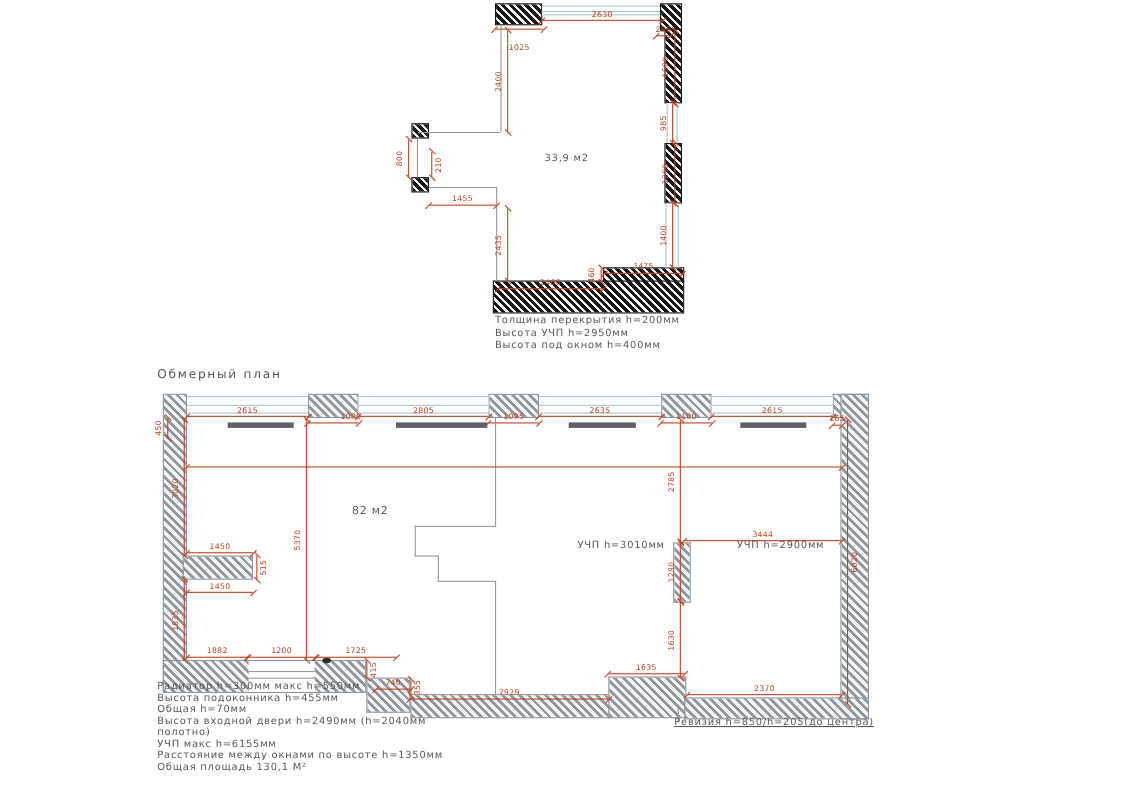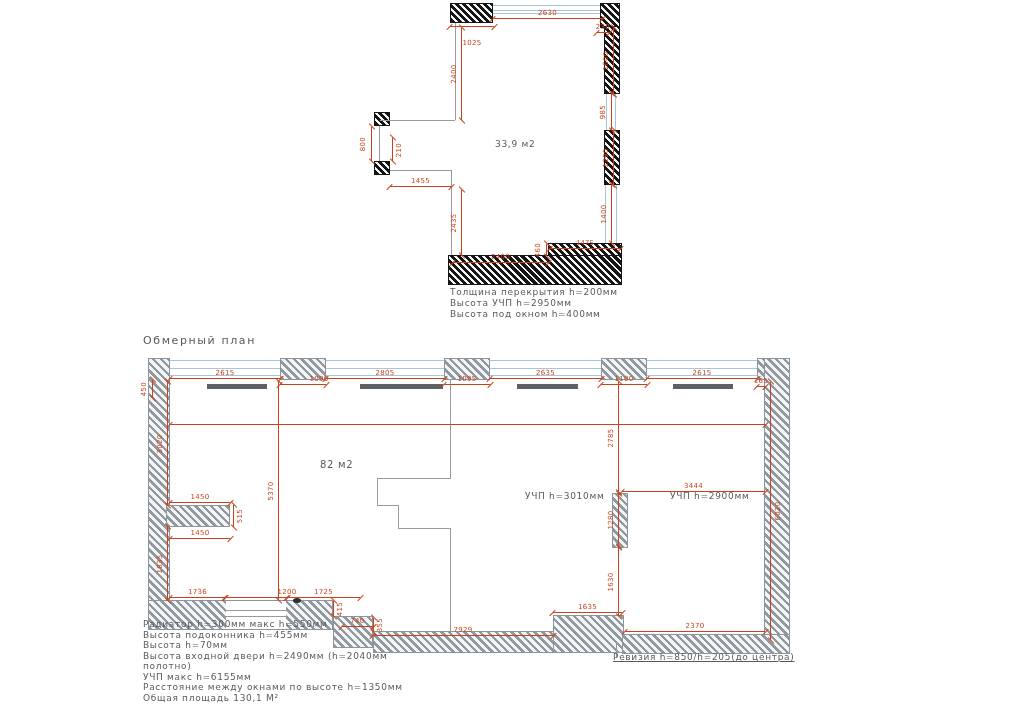--- a/index.html
+++ b/index.html
@@ -192,23 +192,23 @@
     <div class="dlabel-v" style="left: 235px; top: 505px; width: 11px; height: 22px;">
       <span>515</span>
     </div>
     <div class="dline-h" style="left: 170px; top: 538px; width: 60px;"></div>
     <div class="dlabel" style="left: 150px; top: 529px; width: 100px;">1450</div>
     <div class="dline-v" style="left: 278px; top: 382px; height: 218px;"></div>
     <div class="dlabel-v" style="left: 265px; top: 382px; width: 11px; height: 218px;">
       <span>5370</span>
     </div>
     <div class="dline-h" style="left: 170px; top: 597px; width: 55px;"></div>
-    <div class="dlabel" style="left: 150px; top: 588px; width: 95px;">1736</div>
+    <div class="dlabel" style="left: 150px; top: 588px; width: 95px;">1882</div>
     <div class="dline-h" style="left: 225px; top: 597px; width: 62px;"></div>
-    <div class="dlabel" style="left: 205px; top: 588px; width: 102px; padding-left: 31px;">1200</div>
+    <div class="dlabel" style="left: 205px; top: 588px; width: 102px;">1200</div>
     <div class="dline-h" style="left: 287px; top: 597px; width: 73px;"></div>
     <div class="dlabel" style="left: 267px; top: 588px; width: 113px;">1725</div>
     <div class="dline-v" style="left: 333px; top: 601px; height: 15px;"></div>
     <div class="dlabel-v" style="left: 335px; top: 601px; width: 11px; height: 15px;">
       <span>415</span>
     </div>
     <div class="dline-h" style="left: 342px; top: 626px; width: 31px;"></div>
     <div class="dlabel" style="left: 322px; top: 617px; width: 71px;">740</div>
     <div class="dline-v" style="left: 373px; top: 618px; height: 14px;"></div>
     <div class="dlabel-v" style="left: 375px; top: 618px; width: 11px; height: 14px;">
@@ -237,19 +237,19 @@
     <div class="dline-v" style="left: 770px; top: 382px; height: 258px;"></div>
     <div class="dlabel-v" style="left: 772px; top: 382px; width: 11px; height: 258px;">
       <span>6020</span>
     </div>
     <div class="txt" style="left: 320px; top: 459px; font-size: 10px;">82  м2</div>
     <div class="txt" style="left: 525px; top: 491px; font-size: 9px;">УЧП  h=3010мм</div>
     <div class="txt" style="left: 670px; top: 491px; font-size: 9px;">УЧП  h=2900мм</div>
     <div class="txt underline" style="left: 613px; top: 652px; font-size: 9px;">Ревизия  h=850/h=205(до  центра)</div>
     <div class="txt" style="left: 143px; top: 619px; font-size: 9px;">Радиатор  h=300мм  макс  h=550мм</div>
     <div class="txt" style="left: 143px; top: 629.5px; font-size: 9px;">Высота  подоконника  h=455мм</div>
-    <div class="txt" style="left: 143px; top: 640px; font-size: 9px;">Высота  h=70мм</div>
+    <div class="txt" style="left: 143px; top: 640px; font-size: 9px;">Общая  h=70мм</div>
     <div class="txt" style="left: 143px; top: 650.5px; font-size: 9px;">Высота  входной  двери  h=2490мм  (h=2040мм</div>
     <div class="txt" style="left: 143px; top: 661px; font-size: 9px;">полотно)</div>
     <div class="txt" style="left: 143px; top: 671.5px; font-size: 9px;">УЧП  макс  h=6155мм</div>
     <div class="txt" style="left: 143px; top: 682px; font-size: 9px;">Расстояние  между  окнами  по  высоте  h=1350мм</div>
     <div class="txt" style="left: 143px; top: 692.5px; font-size: 9px;">Общая  площадь  130,1 М²</div>
   </div>
 
 </body></html>

